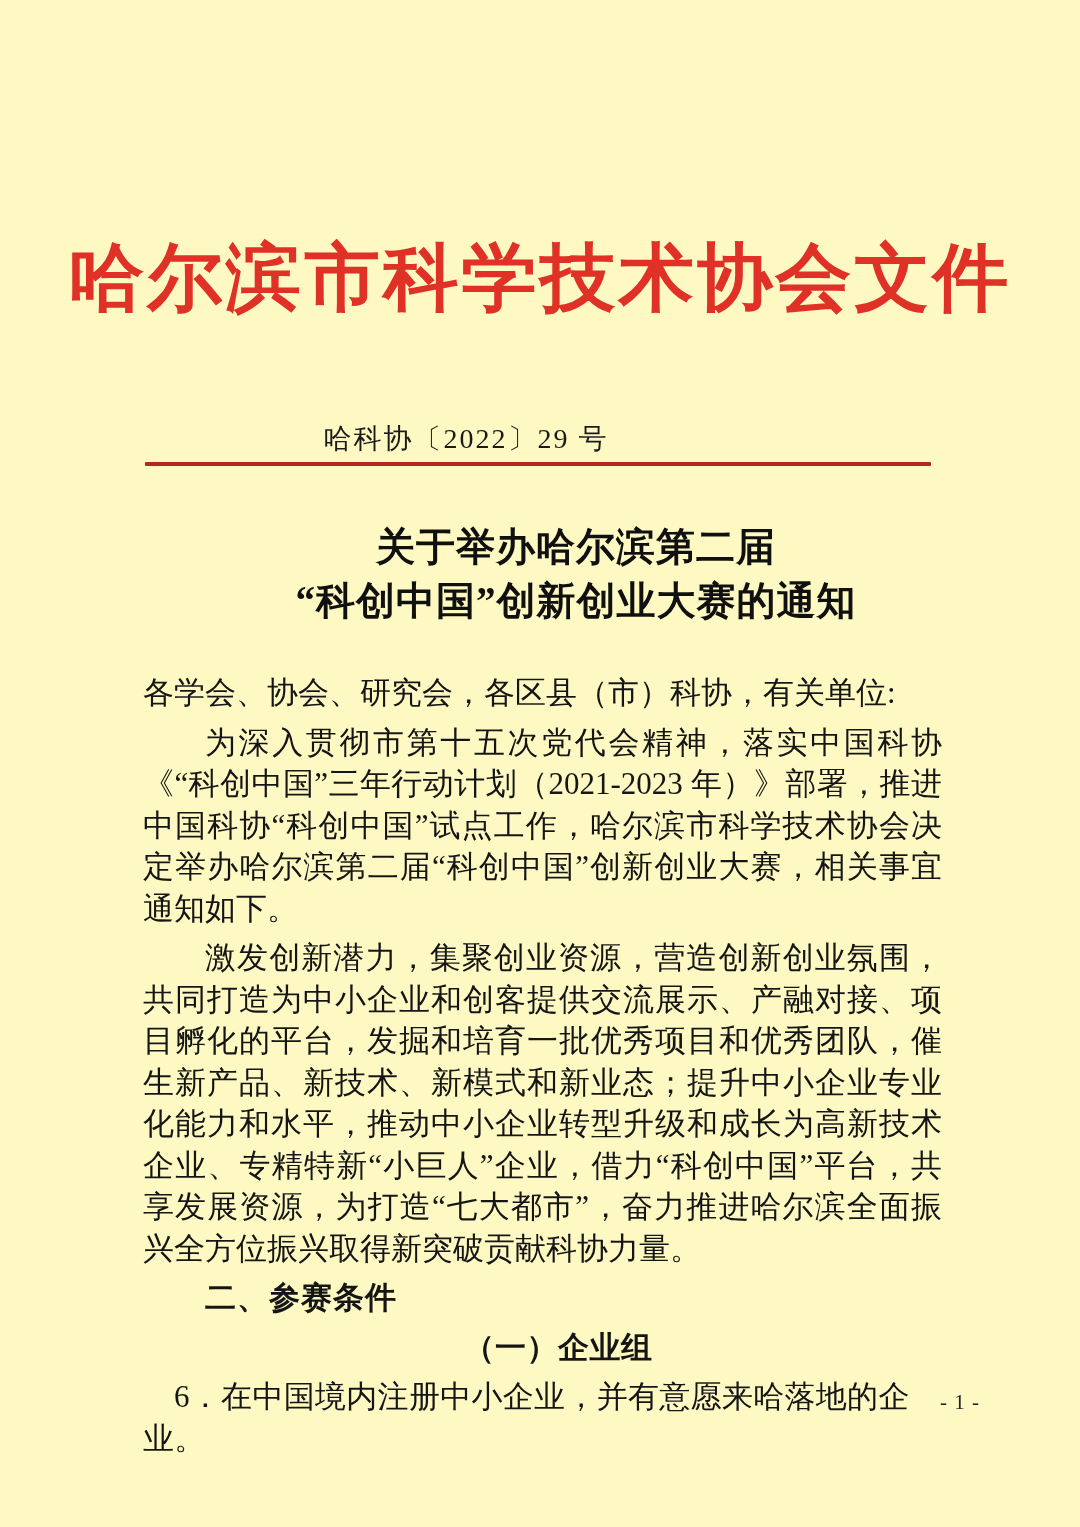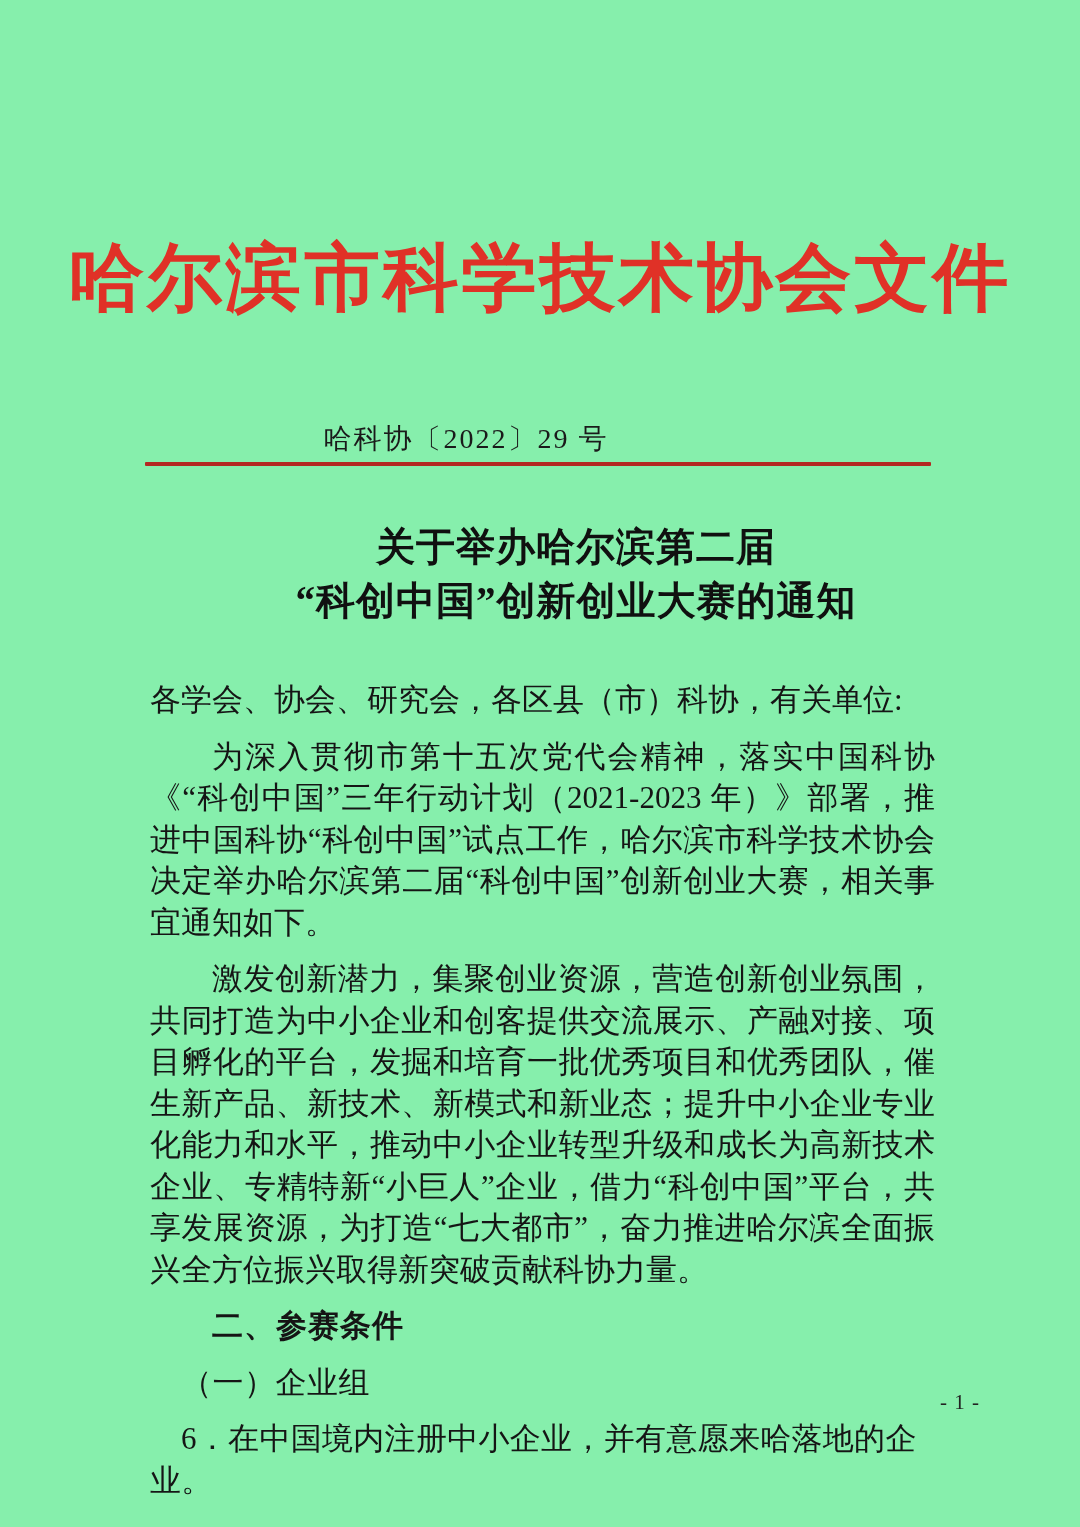--- a/index.html
+++ b/index.html
@@ -8,21 +8,21 @@
     padding: 0;
     background: #ffffff;
   }
   body {
     font-family: "Liberation Serif", "DejaVu Serif", serif;
   }
   .page {
     position: relative;
     width: 1080px;
     height: 1527px;
-    background: #86efac;
+    background: #fef9c3;
     overflow: hidden;
     box-sizing: border-box;
   }
 
   
   .masthead {
     position: absolute;
     left: 0;
     top: 238px;
     width: 1080px;
@@ -91,38 +91,38 @@
     top: 664px;
     width: 815px;
     font-size: 31px;
     line-height: 41.5px;
     color: #151515;
     text-align: justify;
     text-justify: inter-character;
     font-family: "Liberation Serif", "DejaVu Serif", serif;
   }
   .body-block p {
-    margin: 15px;
+    margin: 8px;
   }
   .p-salutation {
     text-align: left;
   }
   .p-indent {
     text-indent: 62px;
   }
   .heading-num {
     font-weight: bold;
     text-indent: 62px;
     text-align: left;
     letter-spacing: 1px;
   }
   .heading-sub {
-    font-weight: normal;
+    font-weight: bold;
     text-indent: 31px;
-    text-align: left;
+    text-align: center;
     letter-spacing: 0.5px;
   }
   .list-item {
     text-align: left;
     text-indent: 31px;
     letter-spacing: 0.3px;
   }
 
   
   .page-number {

